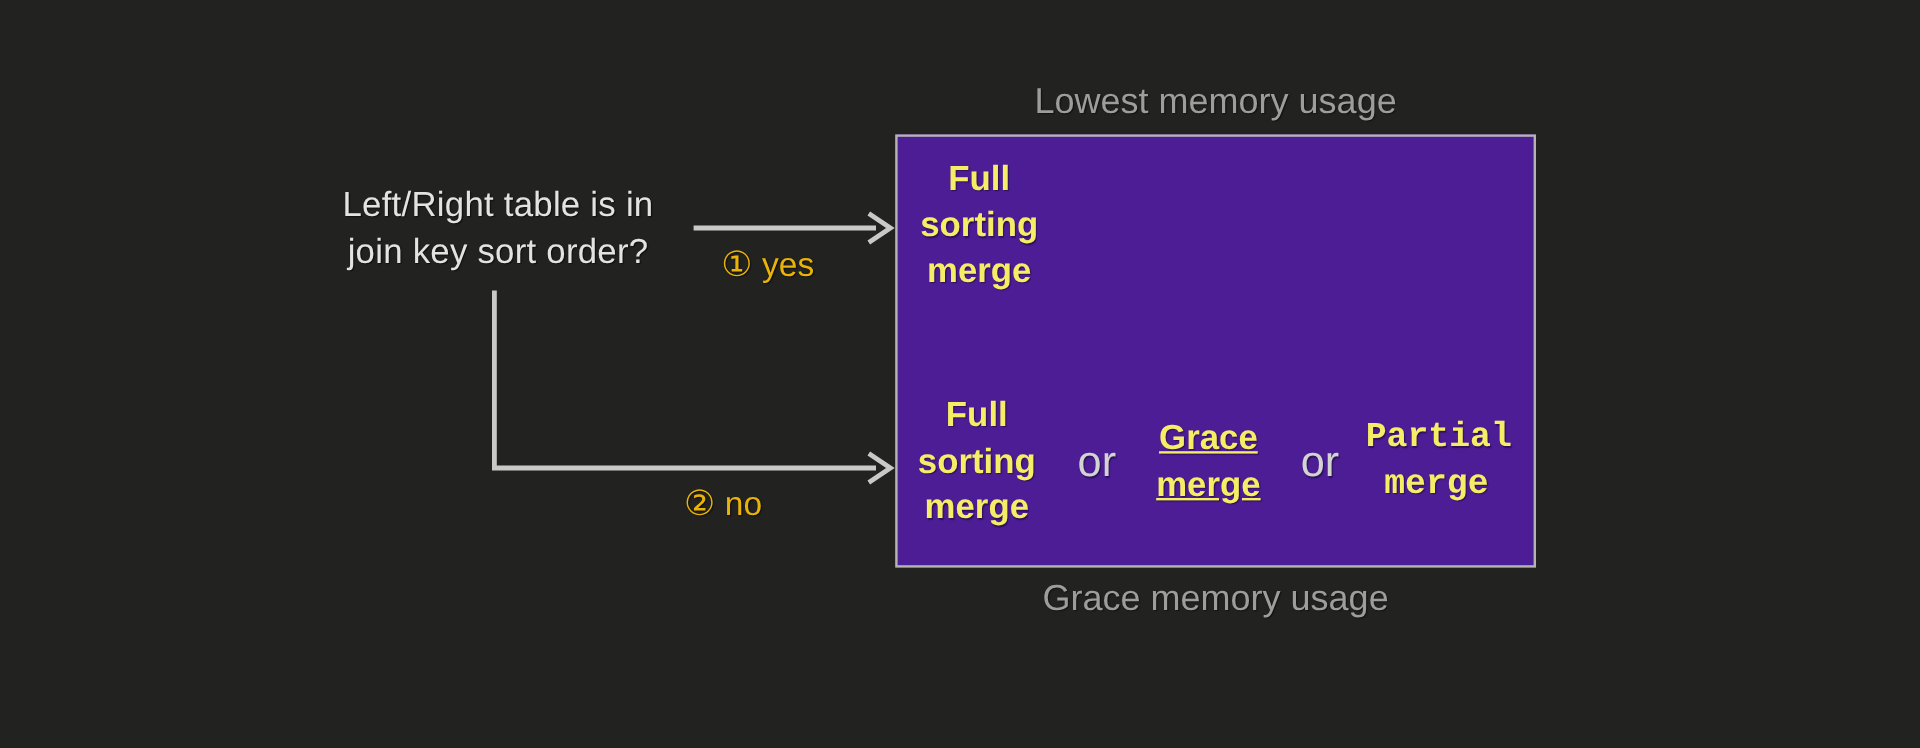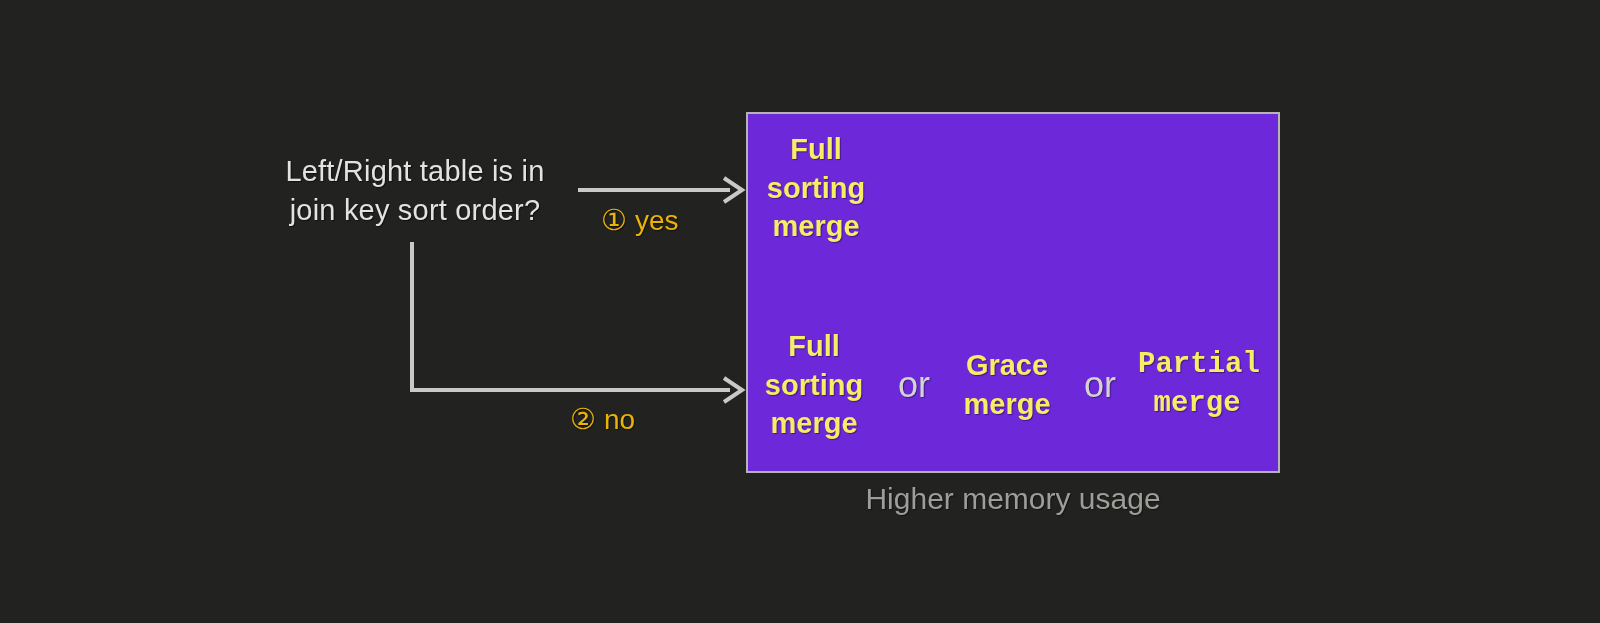--- a/index.html
+++ b/index.html
@@ -74,21 +74,21 @@
   #caption-bottom { top: 482px; }
 
   
   #panel {
     position: absolute;
     left: 746px;
     top: 112px;
     width: 534px;
     height: 361px;
     box-sizing: border-box;
-    background: #6d28d9;
+    background: #4c1d95;
     border: 2px solid #b4b4b2;
   }
 
   .row {
     position: absolute;
     display: flex;
     align-items: center;
     box-sizing: border-box;
   }
   #row-sorted {
@@ -117,21 +117,21 @@
   .or {
     color: #d3d3d1;
     font-size: 36px;
     padding: 0 22px;
     white-space: nowrap;
     text-shadow: 1px 1px 1px rgba(0,0,0,.4);
   }
 
   #strategy-sorted-0 { width: 120px; }
   #strategy-unsorted-0 { width: 124px; }
-  #strategy-unsorted-1 { width: 110px; }
+  #strategy-unsorted-1 { width: 110px; text-decoration: underline; }
   #strategy-unsorted-2 { width: 118px; font-family: Liberation Mono, monospace; }
 </style>
 </head>
 <body>
 
 <div id="stage">
 
   <div class="question">
     <span class="qline">Left/Right table is in</span>
     <span class="qline">join key sort order?</span>
@@ -150,21 +150,22 @@
     </g>
   </svg>
 
   <div class="branch-label" id="label-yes">
     <span class="circled">①</span><span>yes</span>
   </div>
   <div class="branch-label" id="label-no">
     <span class="circled">②</span><span>no</span>
   </div>
 
-  <div class="caption" id="caption-bottom">Higher memory usage</div>
+  <div class="caption" id="caption-top">Lowest memory usage</div>
+  <div class="caption" id="caption-bottom">Grace memory usage</div>
 
   <div id="panel">
 
     <div class="row" id="row-sorted">
       <div class="strategy" id="strategy-sorted-0">
         <span class="sline">Full</span>
         <span class="sline">sorting</span>
         <span class="sline">merge</span>
       </div>
     </div>

